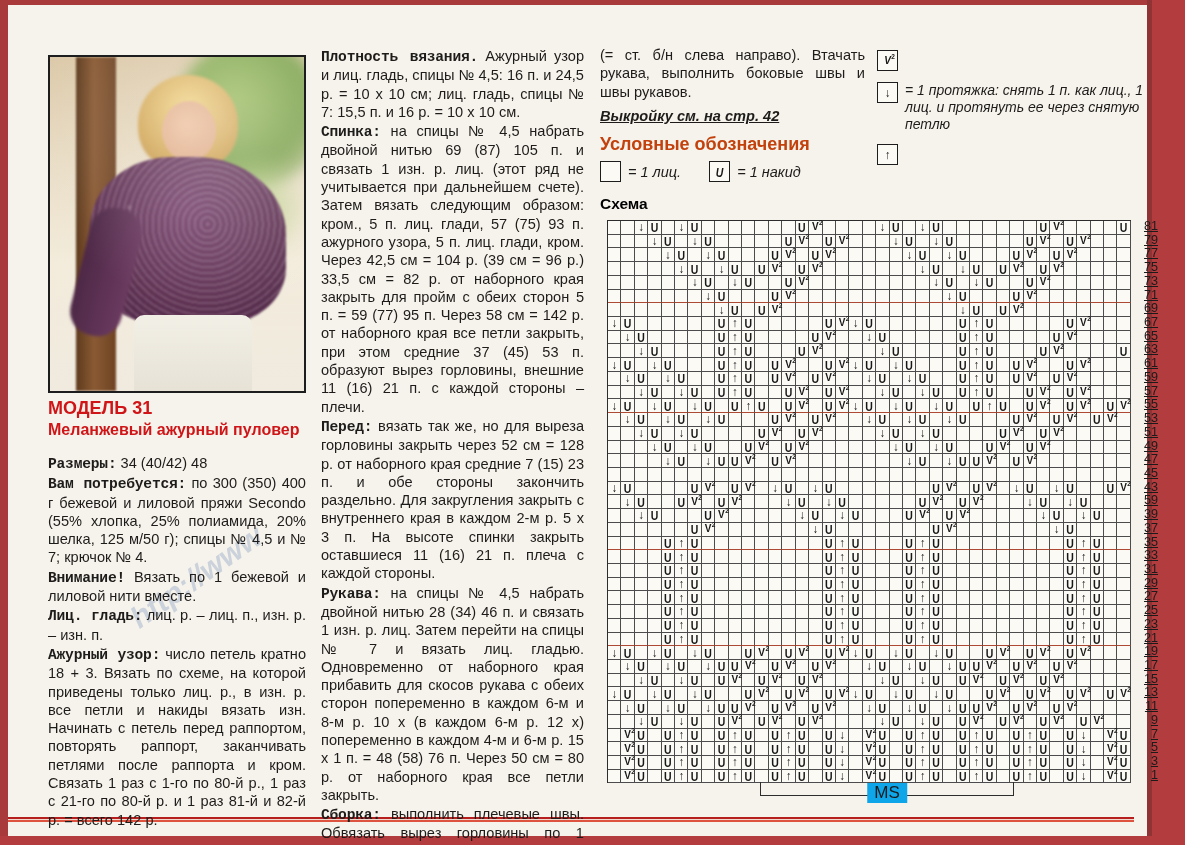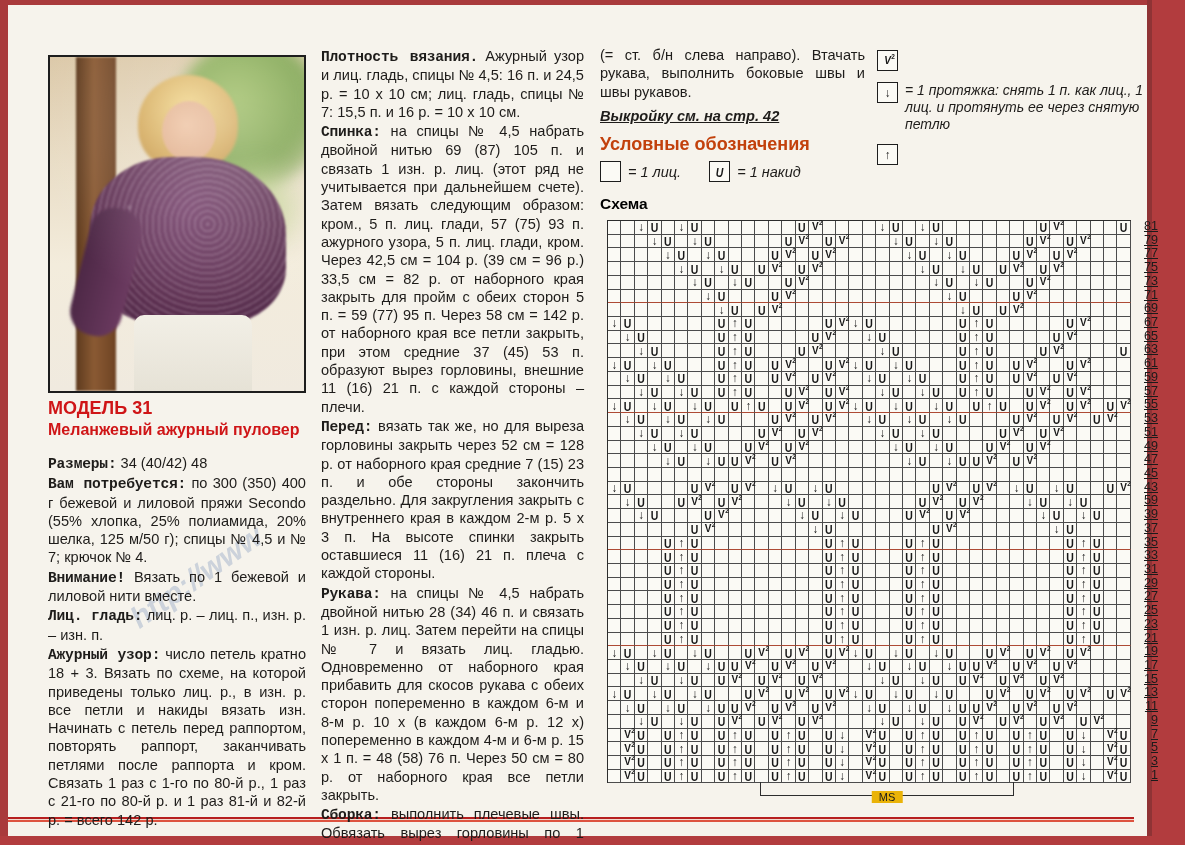--- a/index.html
+++ b/index.html
@@ -80,21 +80,21 @@
   .sym-d,.sym-a{font-size:12px;}
   .sym-v{position:relative;font-size:10px;}
   .sym-v i{font-style:normal;font-size:6.5px;position:absolute;top:-4px;right:-4px;}
   #row-numbers{position:absolute;left:1134px;top:220px;width:24px;text-align:right;
     font-size:12.6px;color:#1b1b1b;text-decoration:underline;}
   #row-numbers div{height:13.73px;line-height:13.73px;}
   
   #ms-bracket{position:absolute;left:760px;top:782px;width:252px;height:13px;
     border-left:1.6px solid #2d2d2d;border-right:1.6px solid #2d2d2d;border-bottom:1.6px solid #2d2d2d;}
   #ms-label{position:absolute;left:50%;bottom:-8px;transform:translateX(-50%);
-    background:#eab308;padding:0 7px;font-size:11px;color:#1b1b1b;}
+    background:#0ea5e9;padding:0 7px;font-size:17px;color:#1b1b1b;}
 </style>
 </head>
 <body>
 
 <div class="frame-top"></div>
 <div class="frame-left"></div>
 <div class="frame-right"></div>
 <div class="frame-bottom"></div>
 <div class="rule-red"></div>
 

